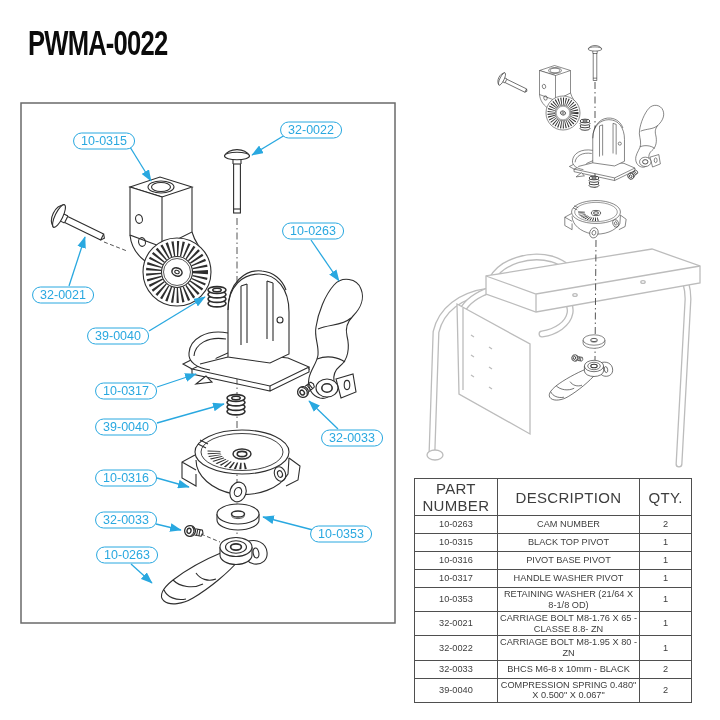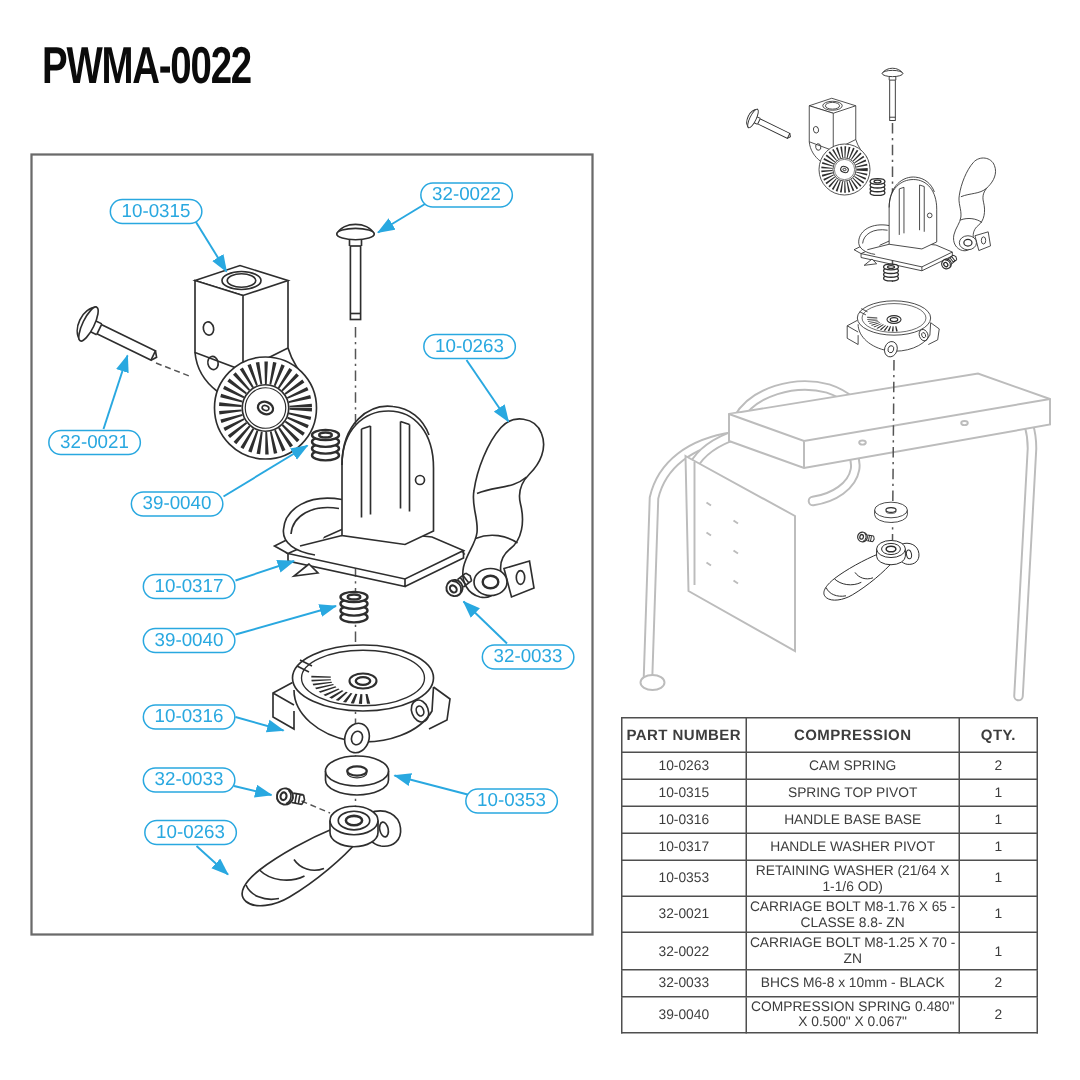--- a/index.html
+++ b/index.html
@@ -10,21 +10,21 @@
         transform-origin:left top;white-space:nowrap;}
   .drawing-svg{position:absolute;left:0;top:0;}
   .callout{position:absolute;transform:translate(-50%,-50%);
         border:1.7px solid #29A8E0;color:#29A8E0;border-radius:999px;
         padding:0 7px;font-size:12.5px;line-height:15px;background:#fff;
         white-space:nowrap;font-weight:500;}
   #parts-table{position:absolute;left:414px;top:478px;width:278px;
         border-collapse:collapse;color:#3d3d3d;background:#fff;}
   #parts-table th,#parts-table td{border:1.2px solid #4f4f4f;text-align:center;
         vertical-align:middle;padding:1px 2px;}
-  #parts-table th{font-size:10px;font-weight:bold;height:20px;letter-spacing:.3px;}
+  #parts-table th{font-size:15px;font-weight:normal;height:20px;letter-spacing:.3px;}
   #parts-table td{font-size:9.2px;line-height:10.6px;height:15px;}
   .dashdot{stroke:#555;stroke-width:1;fill:none;stroke-dasharray:7 3 1.5 3;}
   .dash{stroke:#555;stroke-width:1;fill:none;stroke-dasharray:4 2.5;}
   .leader{stroke:#29A8E0;stroke-width:1.3;fill:none;}
   .tube-o{stroke:#bcbcbc;stroke-width:7;fill:none;stroke-linecap:round;}
   .tube-i{stroke:#ffffff;stroke-width:4.4;fill:none;stroke-linecap:round;}
   .frame-thin{stroke:#bcbcbc;stroke-width:1.3;fill:#fff;}
 </style>
 </head>
 <body>
@@ -238,58 +238,58 @@
 
   <table id="parts-table">
     <colgroup>
       <col style="width:83px">
         <col style="width:143px">
         <col style="width:52px">
     </colgroup>
     <thead>
         <tr>
           <th>PART NUMBER</th>
-          <th>COMPRESSION</th>
+          <th>DESCRIPTION</th>
           <th>QTY.</th>
         </tr>
       </thead>
     <tbody>
         <tr>
           <td>10-0263</td>
-          <td>CAM SPRING</td>
+          <td>CAM NUMBER</td>
           <td>2</td>
         </tr>
         <tr>
           <td>10-0315</td>
-          <td>SPRING TOP PIVOT</td>
+          <td>BLACK TOP PIVOT</td>
           <td>1</td>
         </tr>
         <tr>
           <td>10-0316</td>
-          <td>HANDLE BASE BASE</td>
+          <td>PIVOT BASE PIVOT</td>
           <td>1</td>
         </tr>
         <tr>
           <td>10-0317</td>
           <td>HANDLE WASHER PIVOT</td>
           <td>1</td>
         </tr>
         <tr>
           <td>10-0353</td>
-          <td>RETAINING WASHER (21/64 X 1-1/6 OD)</td>
+          <td>RETAINING WASHER (21/64 X 8-1/8 OD)</td>
           <td>1</td>
         </tr>
         <tr>
           <td>32-0021</td>
           <td>CARRIAGE BOLT M8-1.76 X 65 -CLASSE 8.8- ZN</td>
           <td>1</td>
         </tr>
         <tr>
           <td>32-0022</td>
-          <td>CARRIAGE BOLT M8-1.25 X 70 - ZN</td>
+          <td>CARRIAGE BOLT M8-1.95 X 80 - ZN</td>
           <td>1</td>
         </tr>
         <tr>
           <td>32-0033</td>
           <td>BHCS M6-8 x 10mm - BLACK</td>
           <td>2</td>
         </tr>
         <tr>
           <td>39-0040</td>
           <td>COMPRESSION SPRING 0.480" X 0.500" X 0.067"</td>

